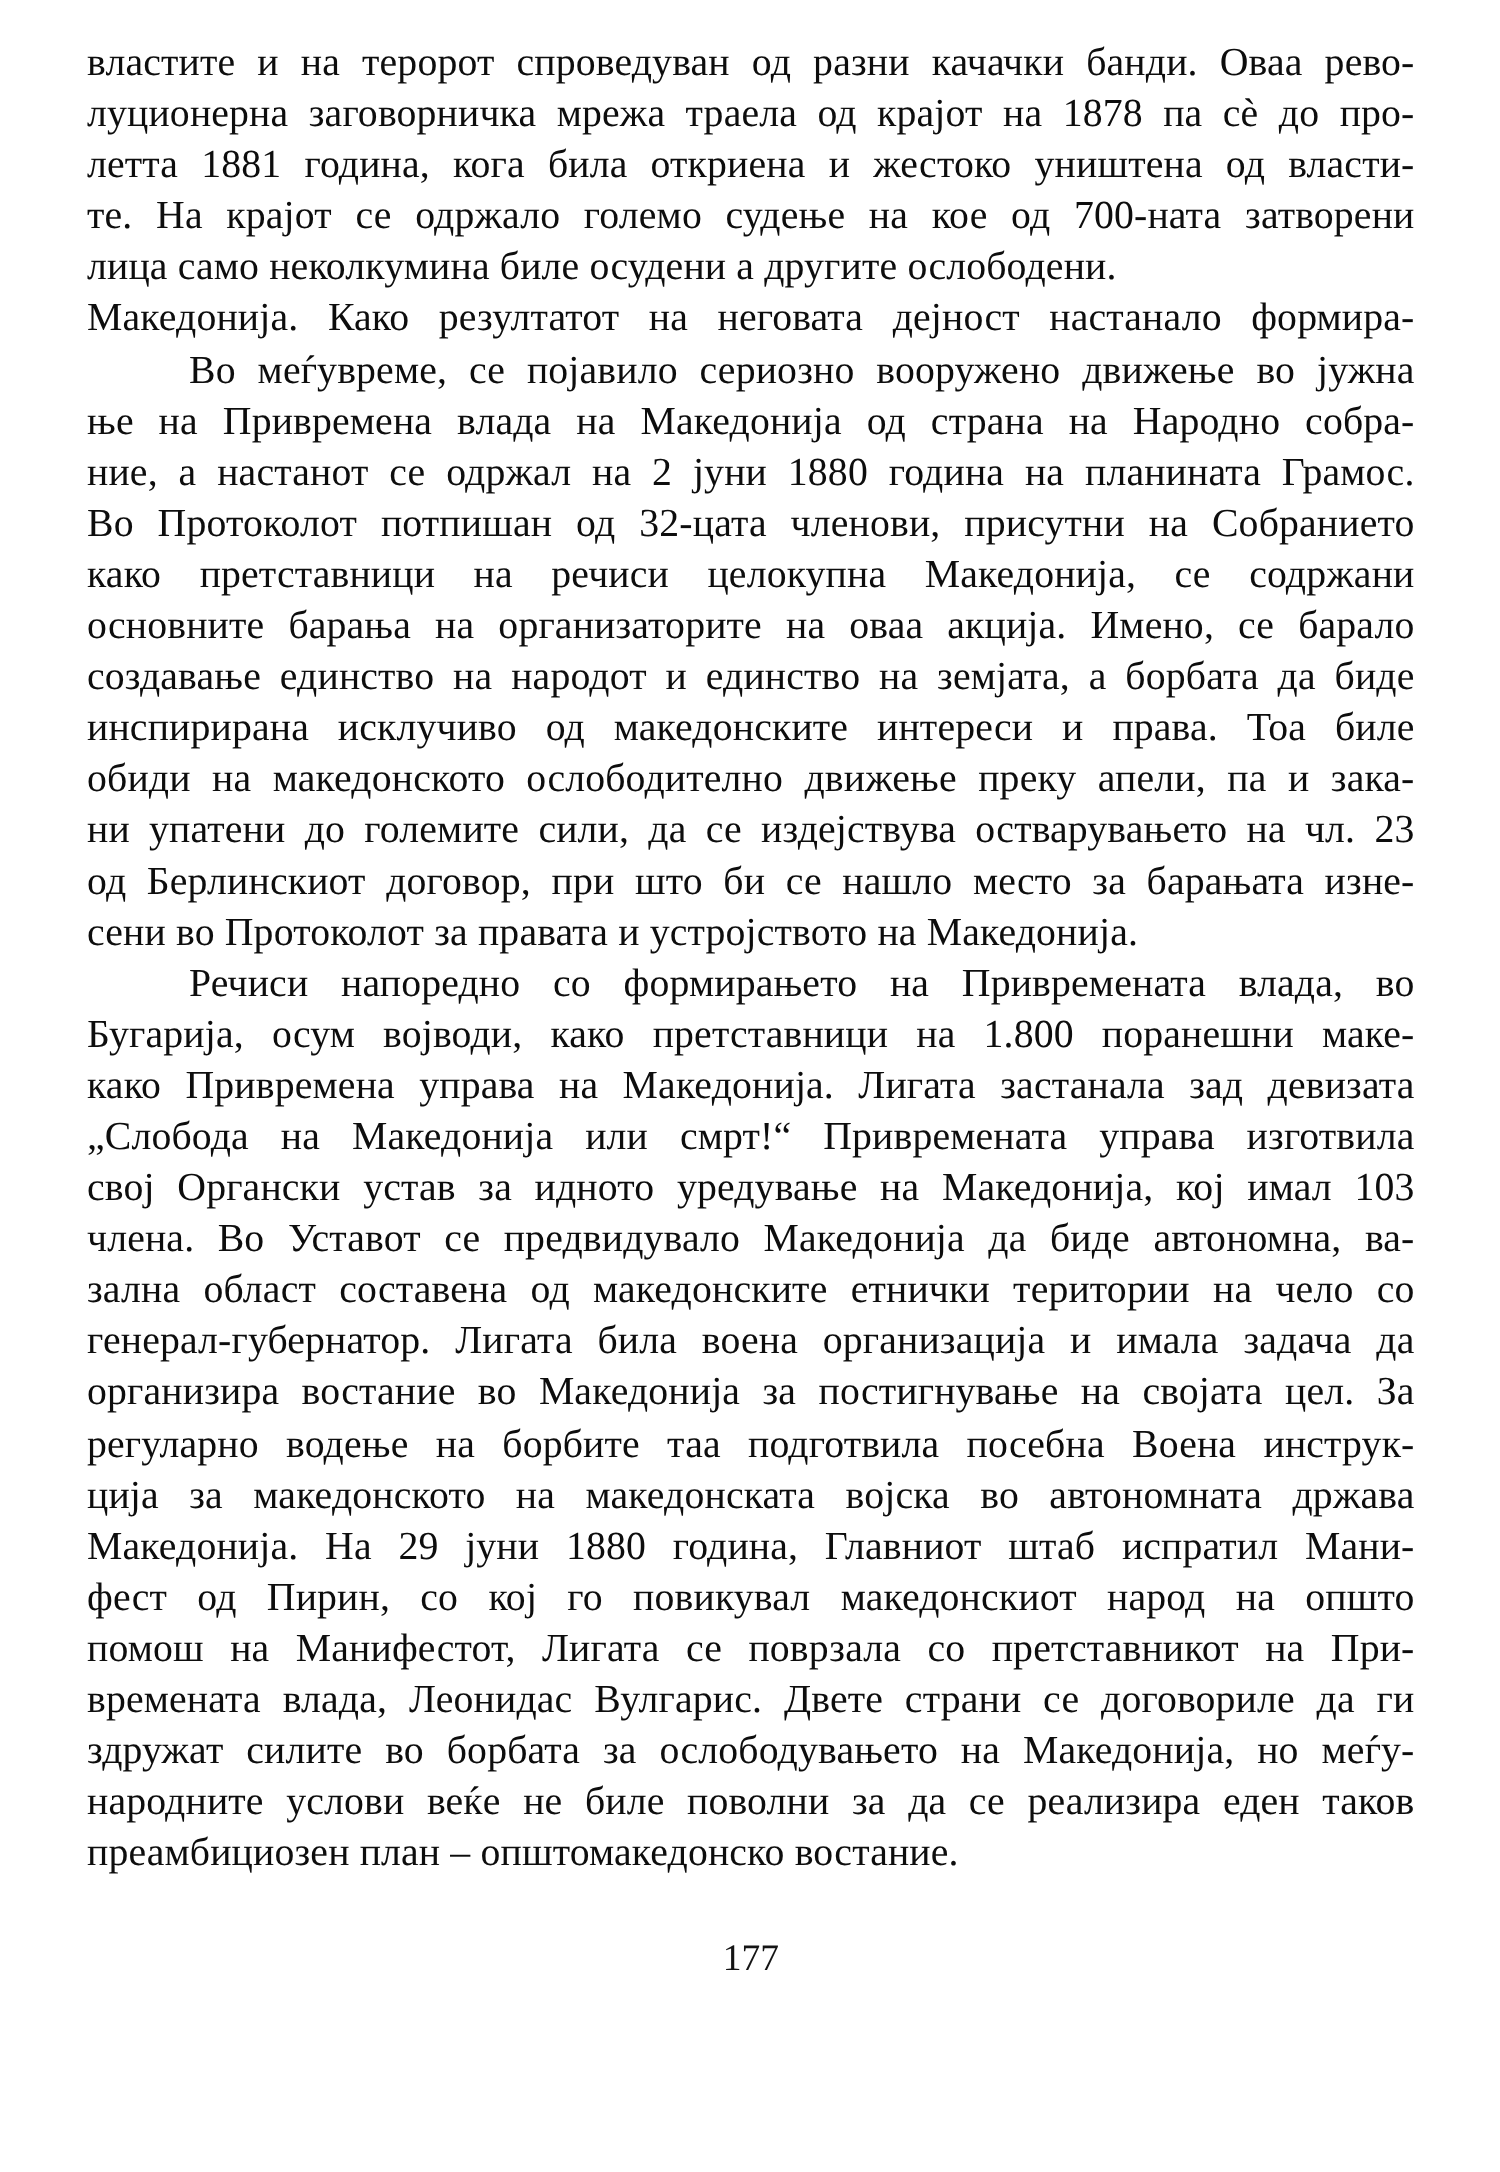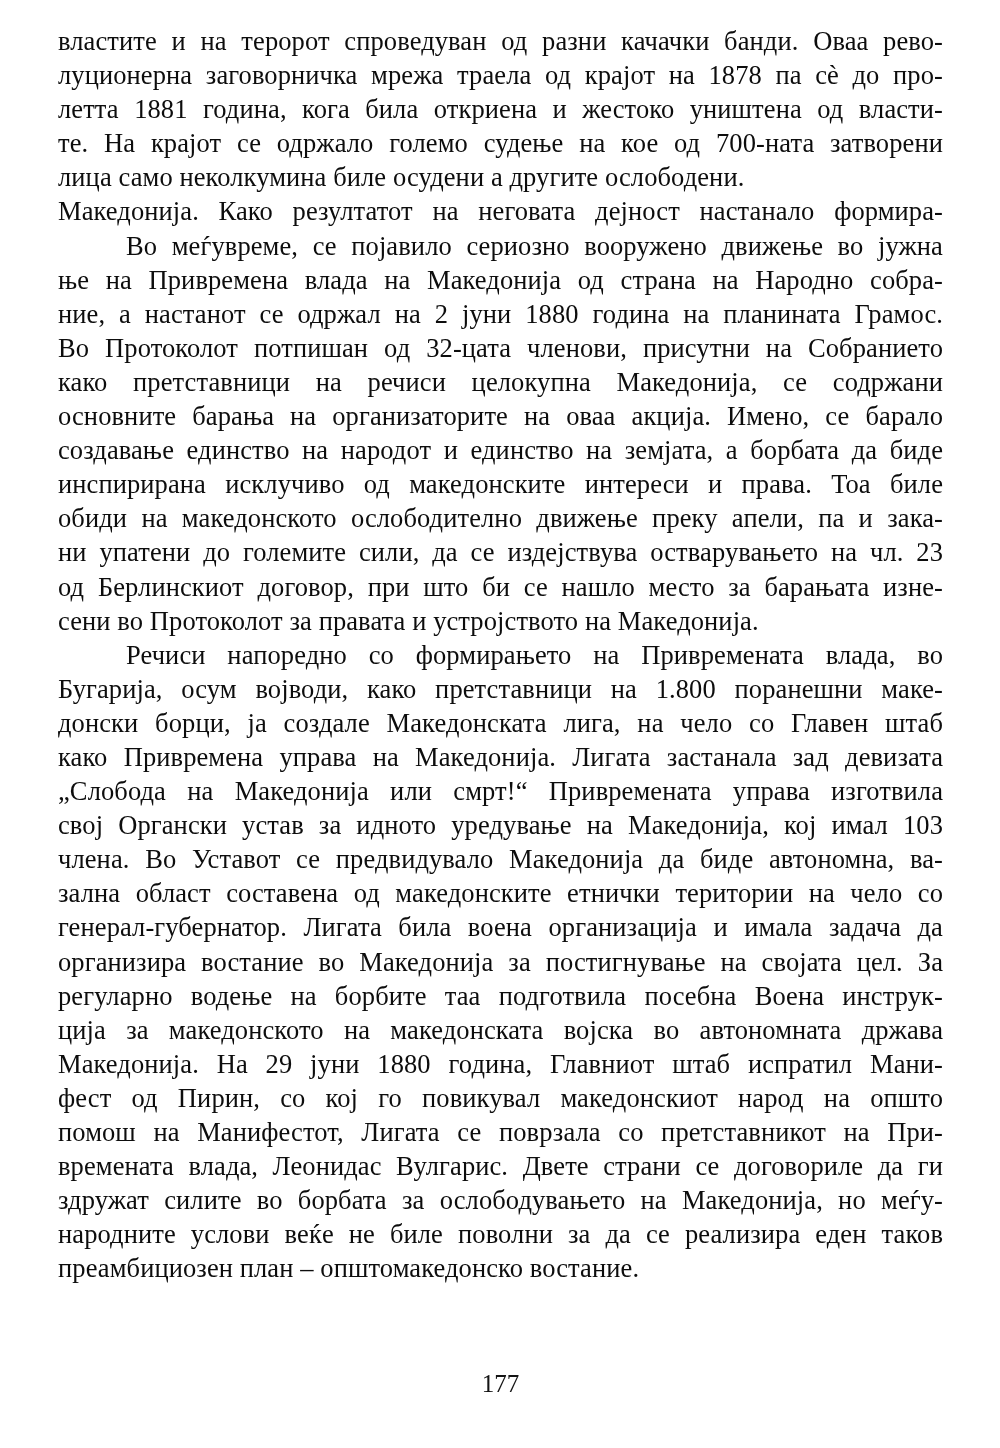--- a/index.html
+++ b/index.html
@@ -39,21 +39,21 @@
     letter-spacing: 0.1px;
   }
   .line.last {
     text-align-last: left;
     -moz-text-align-last: left;
   }
   .line.indent {
     text-indent: 68px;
   }
   .page-number {
-    margin-top: 84px;
+    margin-top: 40px;
     width: 885px;
     text-align: center;
     font-size: 25px;
     line-height: 30px;
     color: #141414;
   }
 </style>
 </head>
 <body>
 
@@ -77,21 +77,20 @@
         <div class="line">создавање единство на народот и единство на земјата, а борбата да биде</div>
         <div class="line">инспирирана исклучиво од македонските интереси и права. Тоа биле</div>
         <div class="line">обиди на македонското ослободително движење преку апели, па и зака-</div>
         <div class="line">ни упатени до големите сили, да се издејствува остварувањето на чл. 23</div>
         <div class="line">од Берлинскиот договор, при што би се нашло место за барањата изне-</div>
         <div class="line last">сени во Протоколот за правата и устројството на Македонија.</div>
       </div>
       <div class="paragraph">
         <div class="line indent">Речиси напоредно со формирањето на Привремената влада, во</div>
         <div class="line">Бугарија, осум војводи, како претставници на 1.800 поранешни маке-</div>
-        <div class="line">донски борци, ја создале Македонската лига, на чело со Главен штаб</div>
         <div class="line">како Привремена управа на Македонија. Лигата застанала зад девизата</div>
         <div class="line">„Слобода на Македонија или смрт!“ Привремената управа изготвила</div>
         <div class="line">свој Органски устав за идното уредување на Македонија, кој имал 103</div>
         <div class="line">члена. Во Уставот се предвидувало Македонија да биде автономна, ва-</div>
         <div class="line">зална област составена од македонските етнички територии на чело со</div>
         <div class="line">генерал-губернатор. Лигата била воена организација и имала задача да</div>
         <div class="line">организира востание во Македонија за постигнување на својата цел. За</div>
         <div class="line">регуларно водење на борбите таа подготвила посебна Воена инструк-</div>
         <div class="line">ција за македонското на македонската војска во автономната држава</div>
         <div class="line">Македонија. На 29 јуни 1880 година, Главниот штаб испратил Мани-</div>

